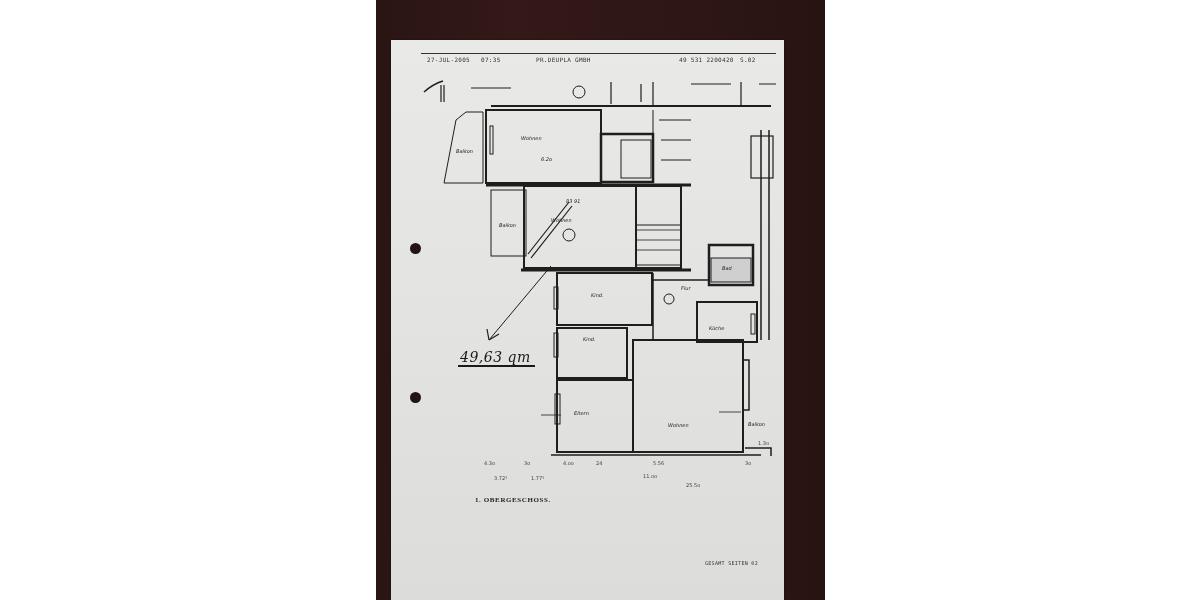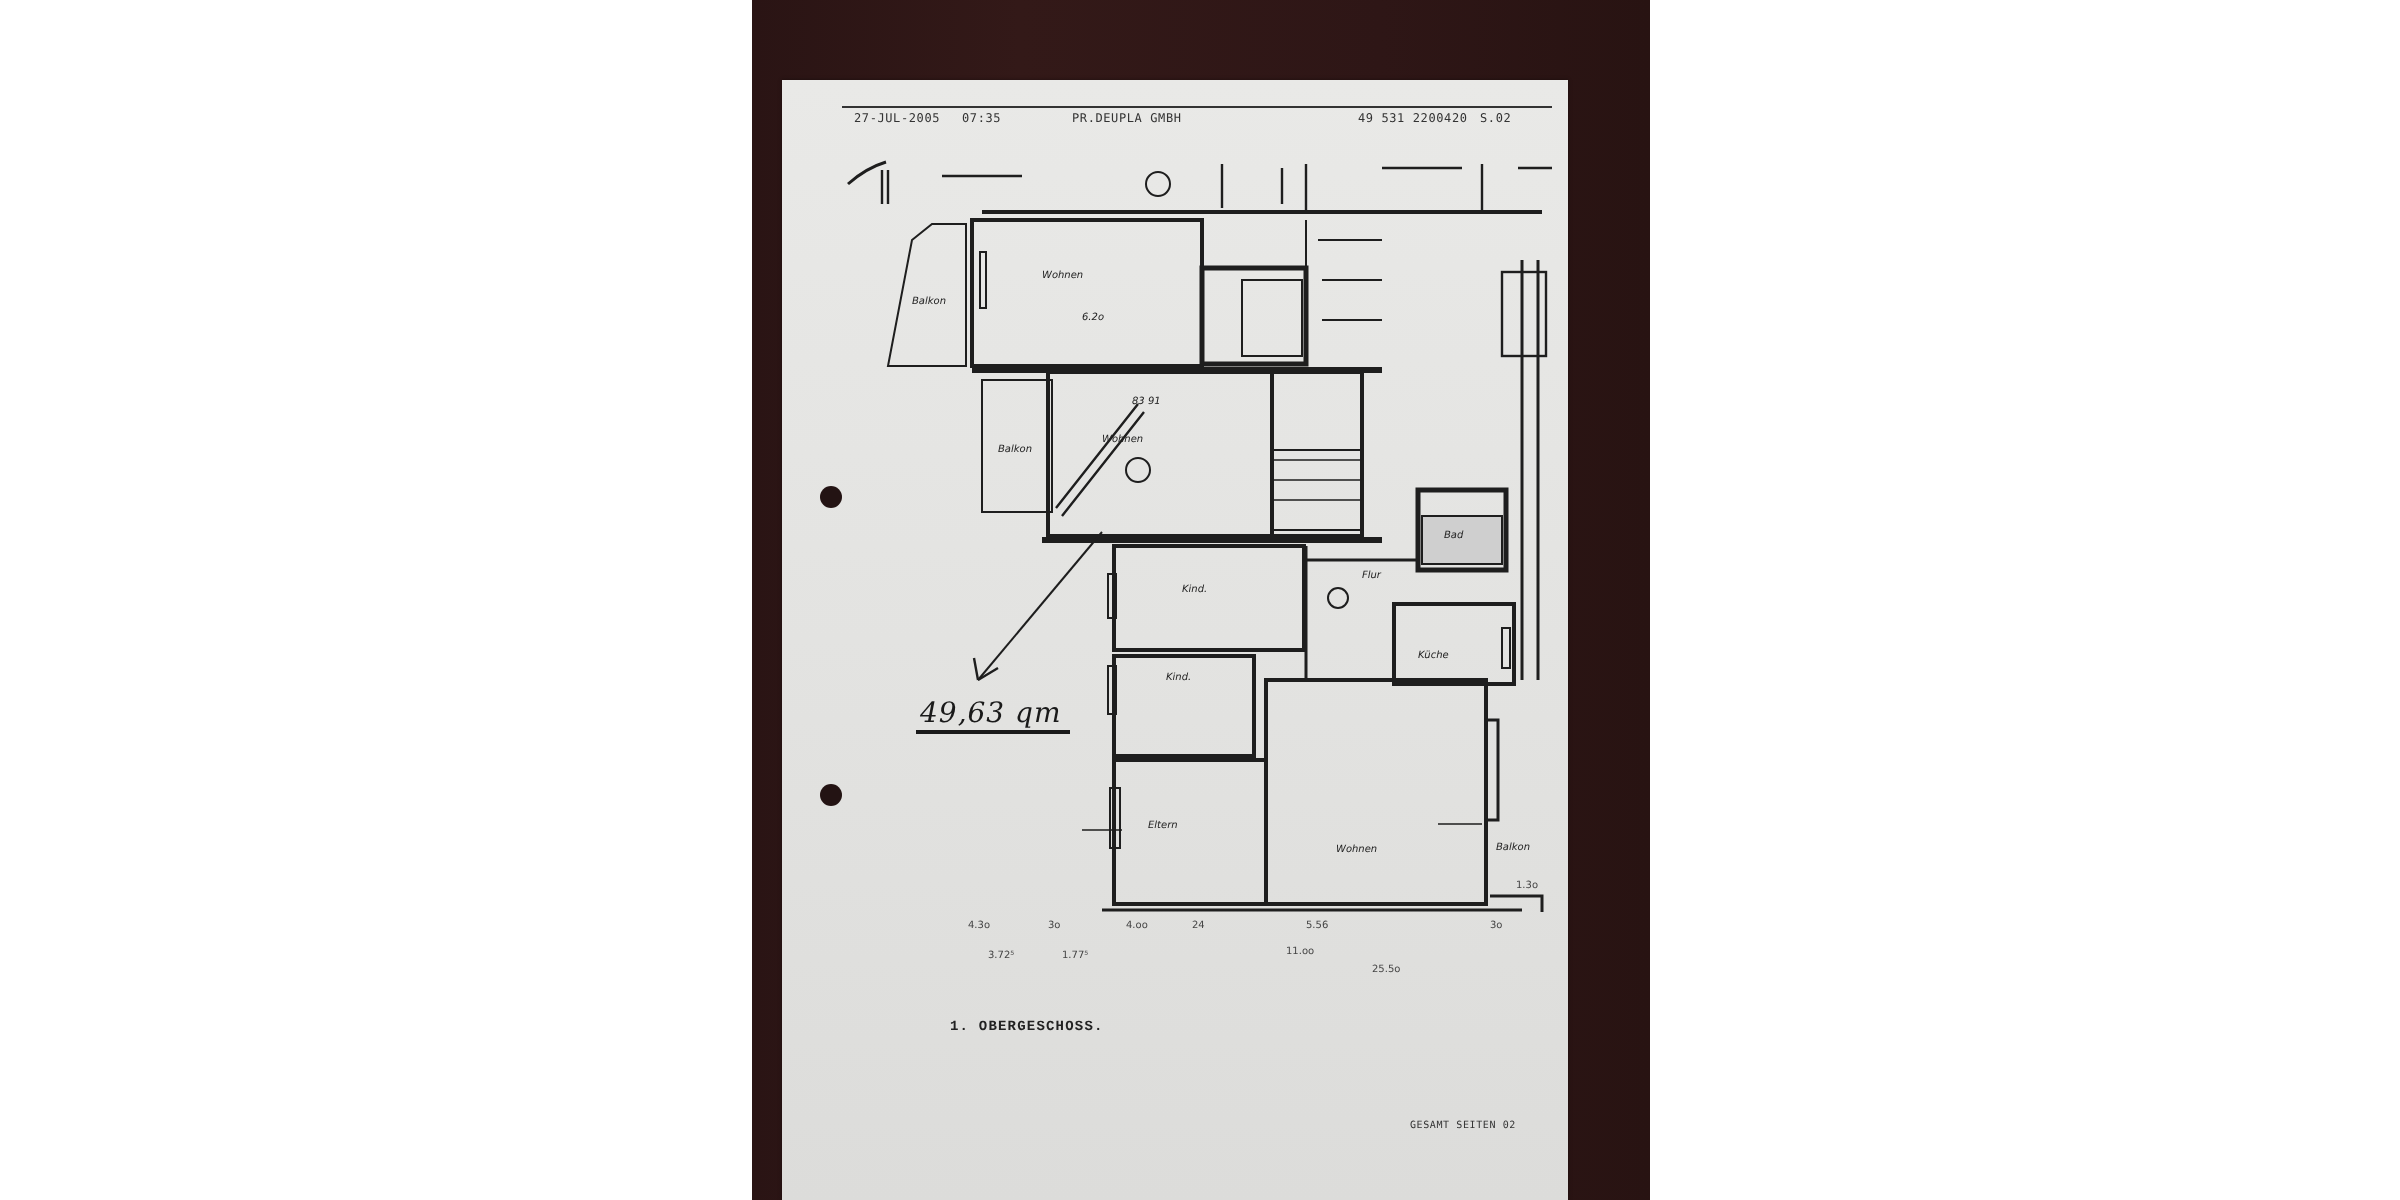--- a/index.html
+++ b/index.html
@@ -26,21 +26,21 @@
     .fax-rule { position: absolute; left: 30px; top: 13px; width: 355px; height: 1px; background: #333; }
     .plan { position: absolute; left: 0; top: 0; width: 393px; height: 560px; }
     .plan svg { position: absolute; left: 0; top: 0; }
     .lbl { position: absolute; font-size: 5px; color: #222; font-style: italic; white-space: nowrap; font-family: "DejaVu Sans", sans-serif; }
     .dim { position: absolute; font-size: 5px; color: #444; white-space: nowrap; font-family: "DejaVu Sans", sans-serif; }
     .handwritten {
       position: absolute; left: 67px; top: 309px; font-family: "DejaVu Serif", serif;
       font-style: italic; font-size: 14px; color: #1a1a1a; border-bottom: 2px solid #1a1a1a; padding: 0 4px 0 2px;
       letter-spacing: 0.5px;
     }
-    .floor-title { position: absolute; left: 84px; top: 470px; font-size: 7px; color: #222; letter-spacing: 0.6px; font-family: Liberation Mono, monospace; font-weight: bold; }
+    .floor-title { position: absolute; left: 84px; top: 456px; font-size: 7px; color: #222; letter-spacing: 0.6px; font-family: Liberation Serif, serif; font-weight: bold; }
     .footer { position: absolute; left: 314px; top: 520px; font-size: 5px; color: #333; letter-spacing: 0.3px; }
   </style>
 </head>
 <body>
 
 <div class="table-surface"></div>
 
 <div class="paper">
   <div class="hole" style="left:19px; top:203px;"></div>
   <div class="hole" style="left:19px; top:352px;"></div>

